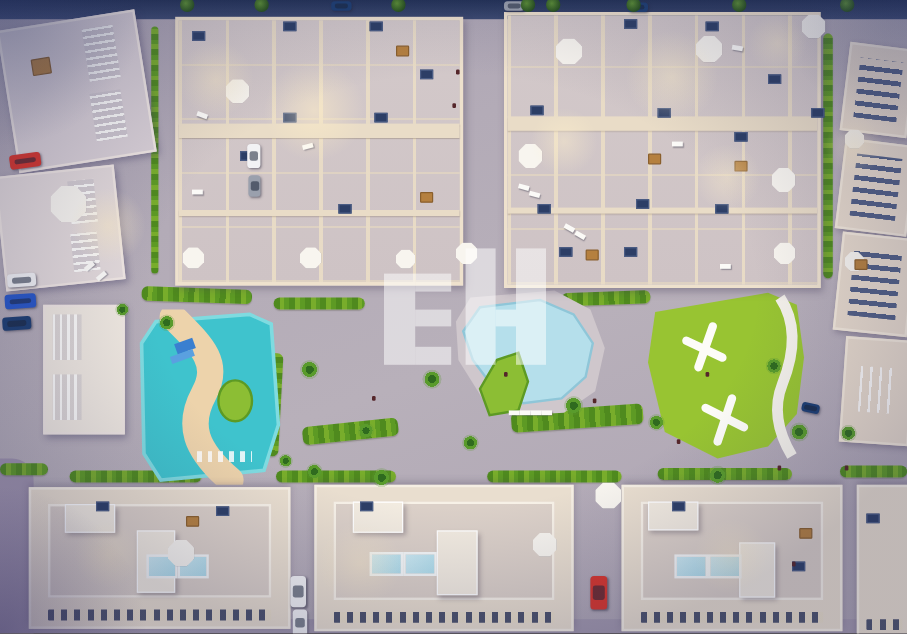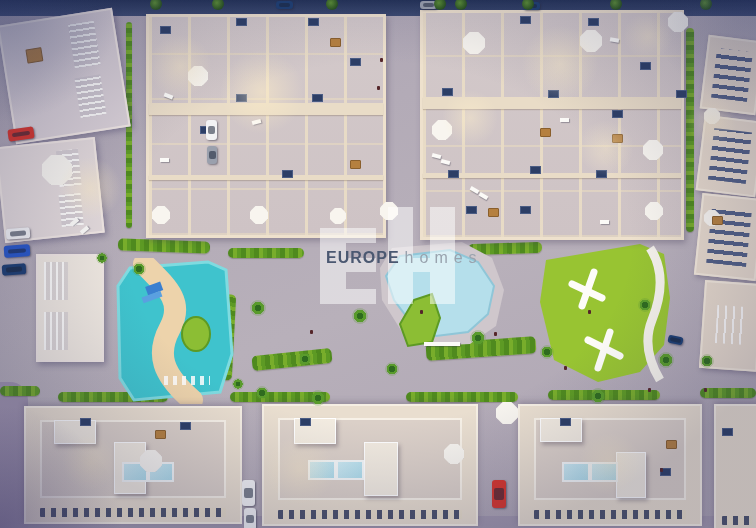--- a/index.html
+++ b/index.html
@@ -315,19 +315,15 @@
   <div class="abs" id="vignette"></div>
 
   <div class="abs" id="watermark">
     <div class="wm" style="left:2px;top:23px;width:26px;height:76px"></div>
     <div class="wm" style="left:28px;top:23px;width:30px;height:15px"></div>
     <div class="wm" style="left:28px;top:53px;width:30px;height:14px"></div>
     <div class="wm" style="left:28px;top:84px;width:30px;height:15px"></div>
     <div class="wm" style="left:70px;top:2px;width:25px;height:97px"></div>
     <div class="wm" style="left:95px;top:53px;width:17px;height:14px"></div>
     <div class="wm" style="left:112px;top:2px;width:25px;height:97px"></div>
-    <div id="wm-text">
-      <span id="wm-brand">EUROPE</span>
-      <span id="wm-suffix">homes</span>
-    </div>
   </div>
 
 </div>
 
 </body></html>

